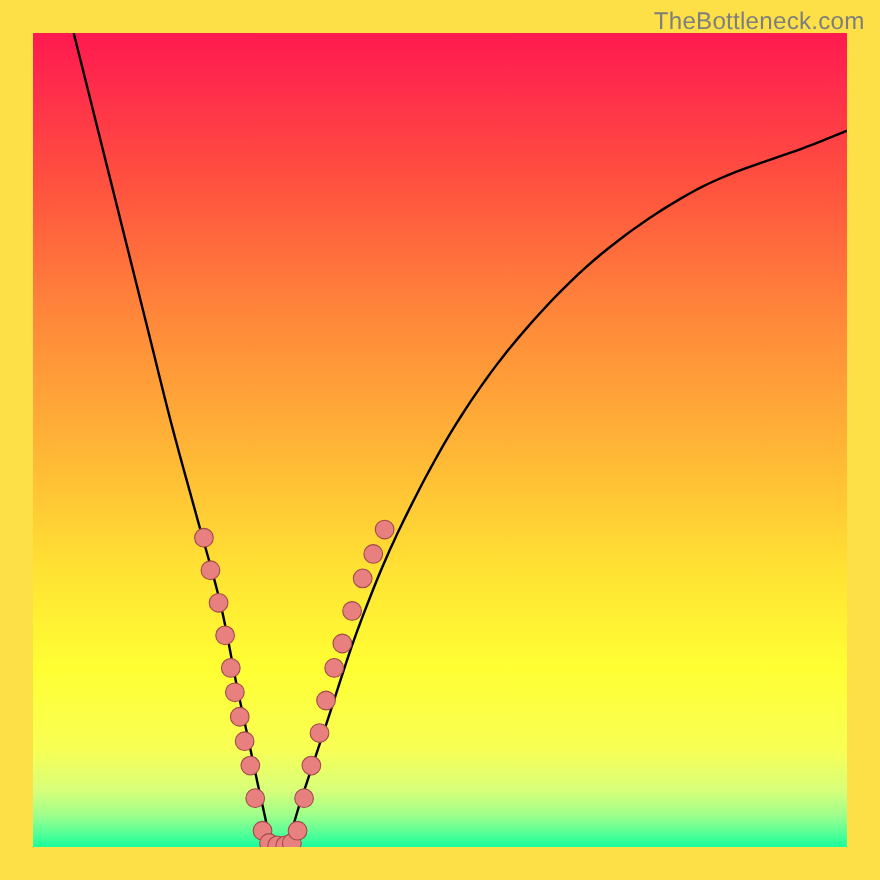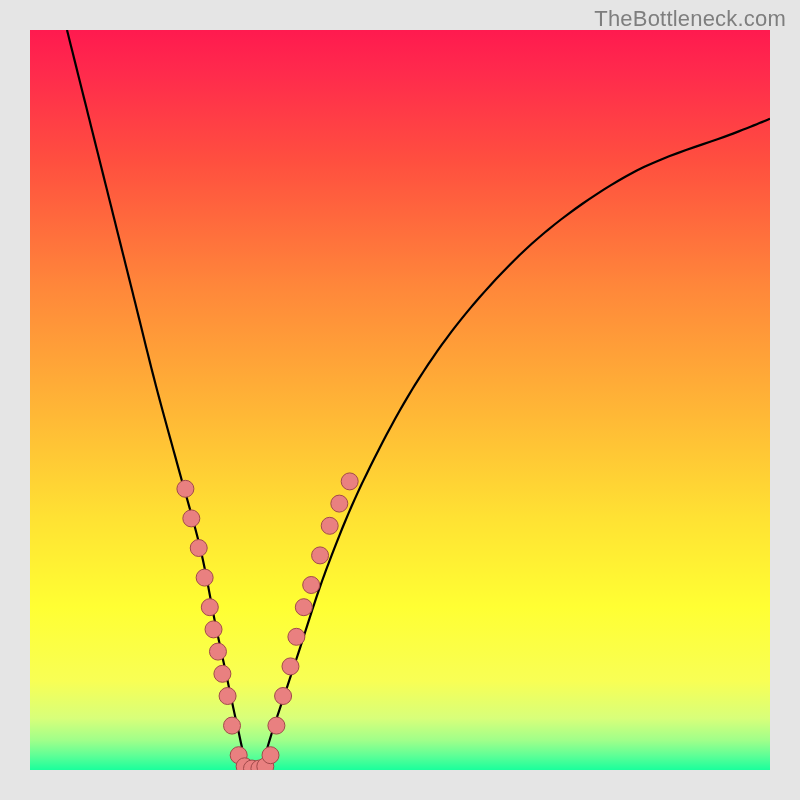--- a/index.html
+++ b/index.html
@@ -7,21 +7,21 @@
     padding: 0;
     width: 800px;
     height: 800px;
     overflow: hidden;
     background: #000;
     font-family: Arial, Helvetica, sans-serif;
   }
   .frame {
     position: absolute;
     inset: 0;
-    background: #e5e5e5;
+    background: #fde047;
   }
   .plot-area {
     position: absolute;
     left: 30px;
     top: 30px;
     width: 740px;
     height: 740px;
     overflow: hidden;
   }
   .watermark {

